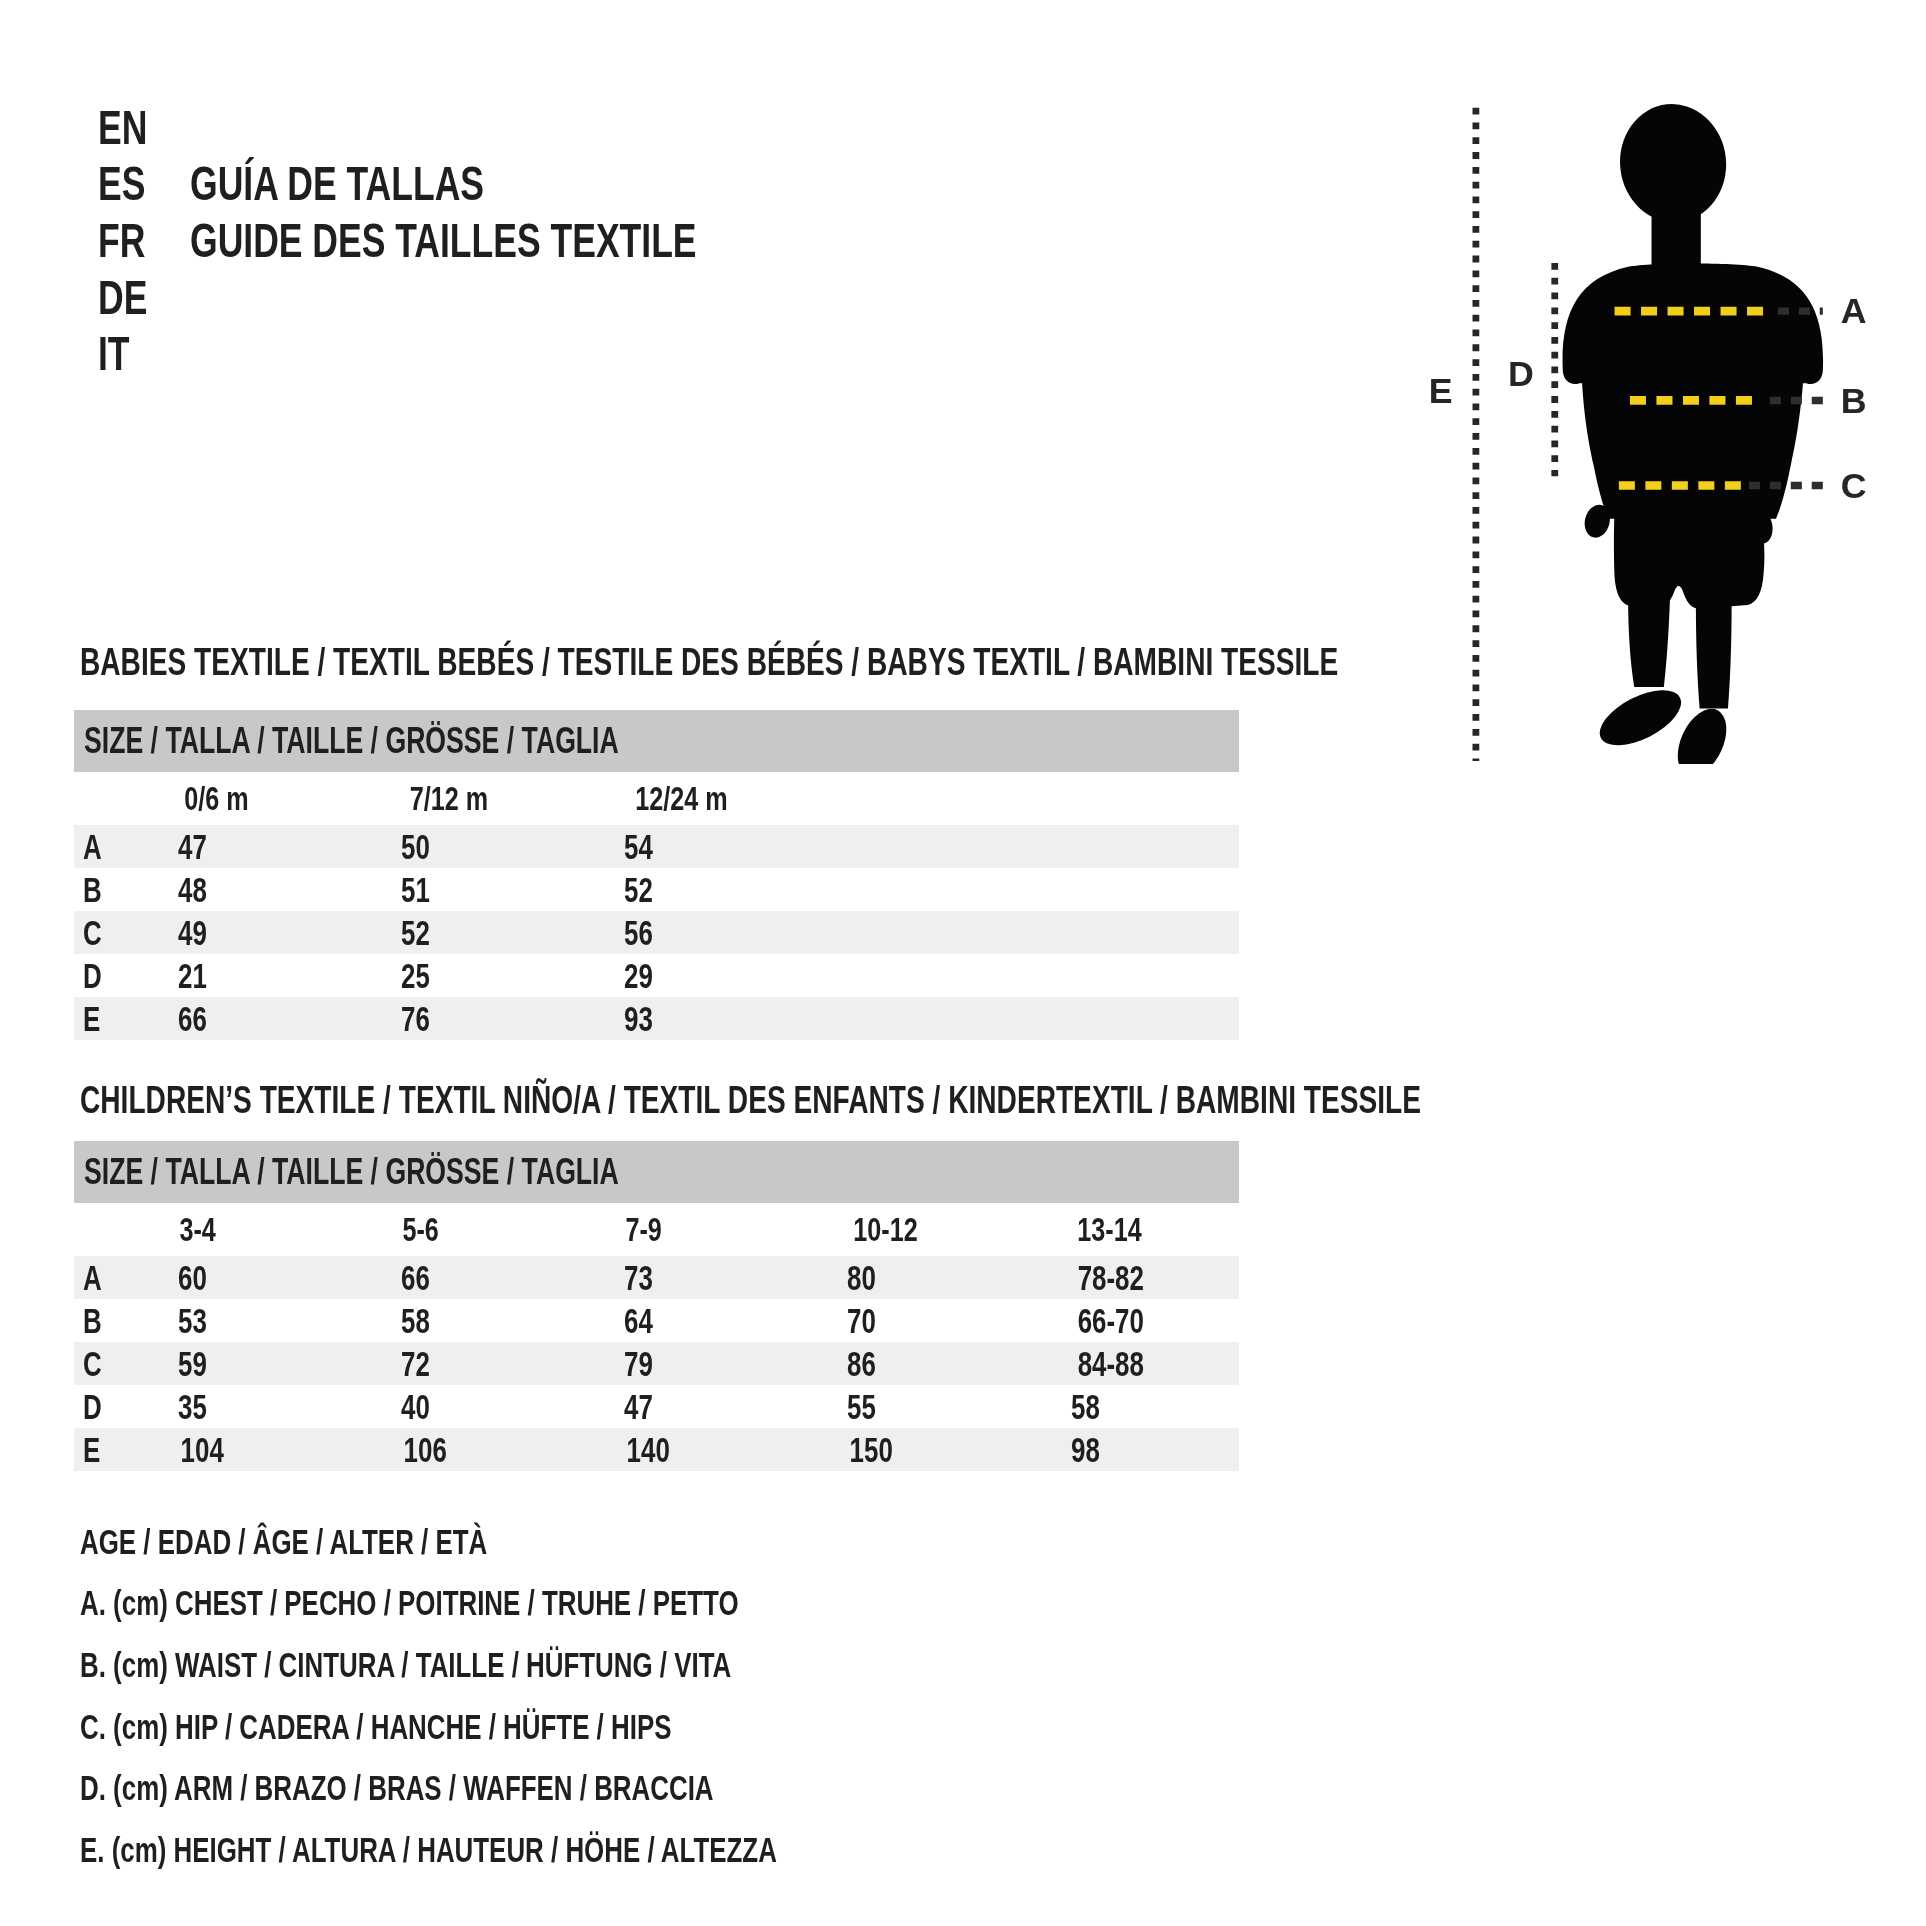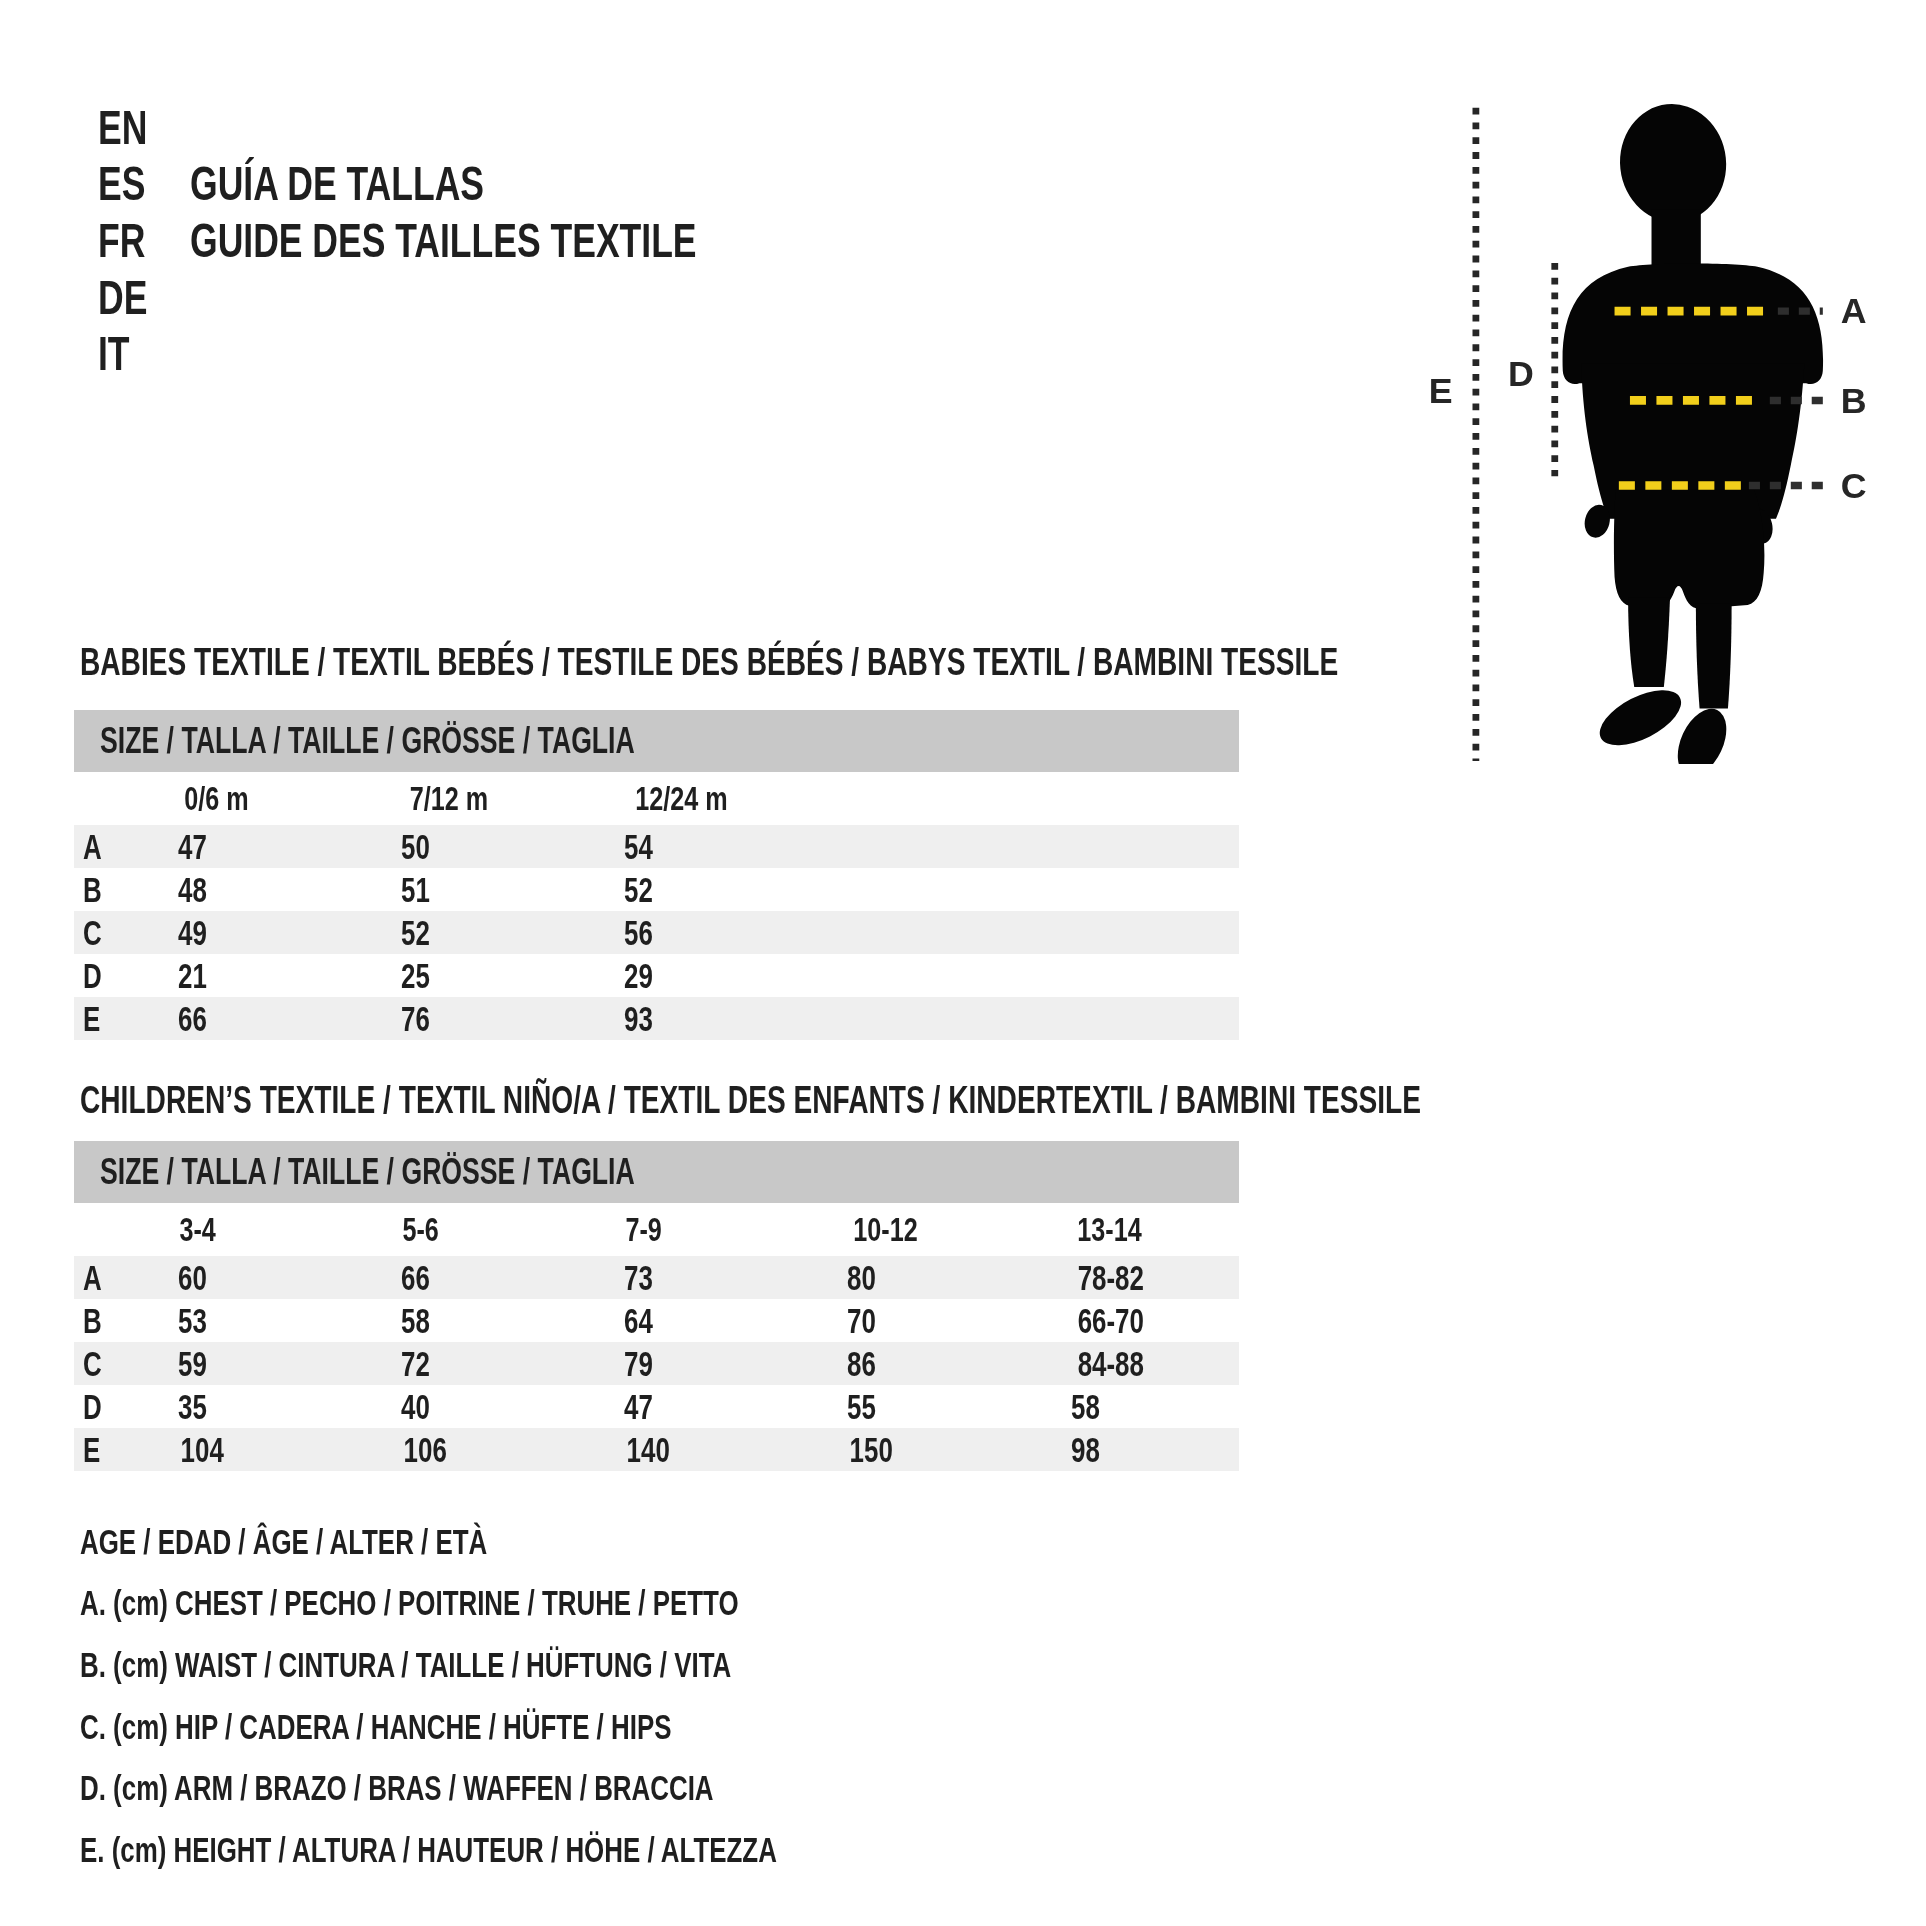--- a/index.html
+++ b/index.html
@@ -14,21 +14,21 @@
   .lang-row{position:absolute;left:80px;width:1232px;height:58px;line-height:58px;font-size:48px;margin-left:18px;}
   .lang-code{position:absolute;left:0;top:0;}
   .lang-title{position:absolute;left:92px;top:0;}
 
   
   .sec-title{position:absolute;left:80px;height:41px;line-height:41px;font-size:38px;}
 
   
   .sizetable{position:absolute;left:74px;width:1165px;}
   .size-bar{position:absolute;left:0;top:0;width:100%;height:62px;background:#c8c8c8;
-            font-size:36px;line-height:62px;padding-left:26px;box-sizing:border-box;}
+            font-size:36px;line-height:62px;padding-left:10px;box-sizing:border-box;}
   .colrow{position:absolute;top:62px;left:0;height:53px;width:100%;}
   .trow{position:absolute;left:0;height:43px;width:100%;}
   .stripe{background:#efefef;}
   .rlabel{position:absolute;left:8.6px;top:0;height:100%;line-height:43px;font-size:35px;}
   .cell{position:absolute;top:0;width:136px;line-height:43px;font-size:35px;}
   .colrow .cell{line-height:53px;font-size:34px;}
   .c1{left:99px}.c2{left:322px}.c3{left:545px}.c4{left:768px}.c5{left:992px}
 
   
   .legend-line{position:absolute;left:80px;height:62px;line-height:62px;font-size:35px;}

